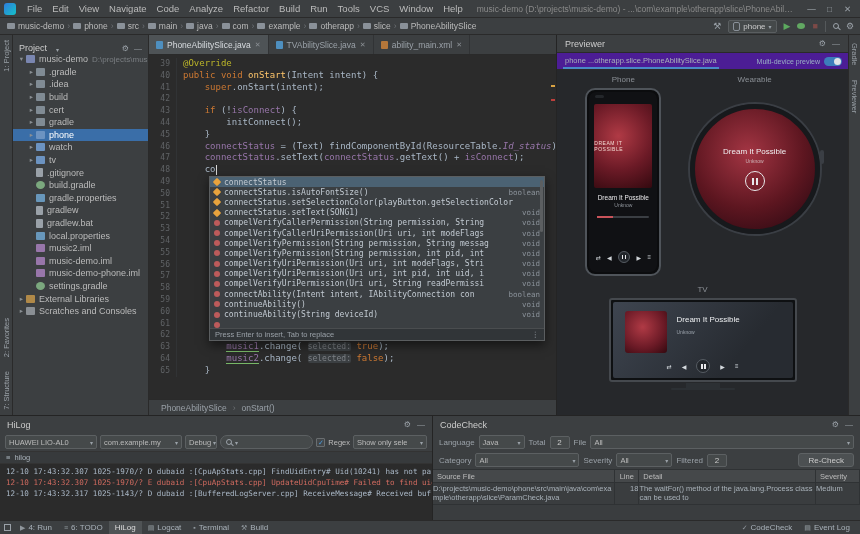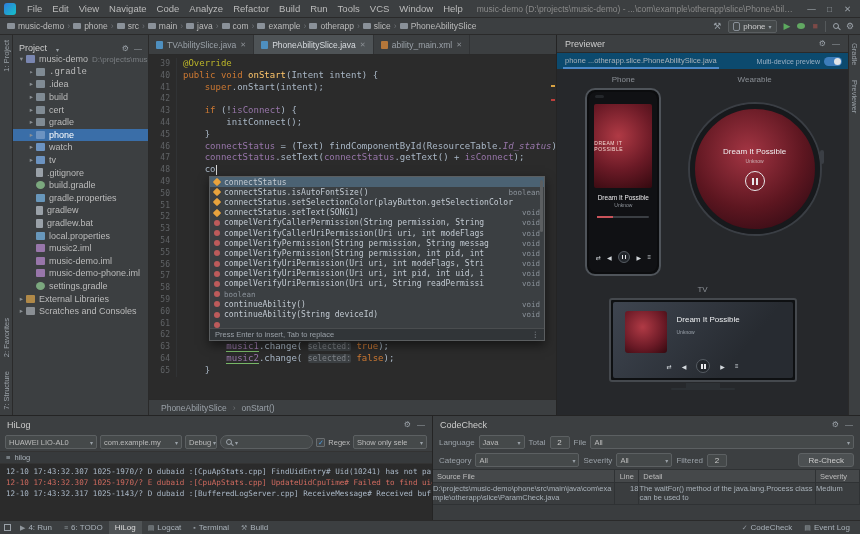--- a/index.html
+++ b/index.html
@@ -83,21 +83,21 @@
   .ci.method{background:#bc5b5b;border-radius:50%}
   .cname{white-space:nowrap;overflow:hidden;flex:1;color:#c2cad2}
   .ctype{color:#8a9199;font-size:7.5px}
   #cp-scroll{position:absolute;right:1px;top:3px;width:3px;height:52px;background:#5c5f61;border-radius:2px}
   #completion-footer{height:12px;background:#313538;color:#9aa1a8;font-size:7.5px;display:flex;align-items:center;justify-content:space-between;padding:0 5px;border-top:1px solid #4a4d4f;flex:0 0 12px}
   #ed-breadcrumb{height:16px;background:#3c3f41;border-top:1px solid #2a2a2a;display:flex;align-items:center;padding:0 12px;font-size:8.5px;color:#9aa1a8;gap:4px;flex:0 0 16px}
   
   #previewer{width:292px;background:#2d3033;border-left:1px solid #242424;display:flex;flex-direction:column;overflow:hidden}
   #pv-header{height:18px;display:flex;align-items:center;padding:0 8px;font-size:9px;color:#ccc;background:#3c3f41;border-bottom:1px solid #2a2a2a;flex:0 0 18px}
   #pv-header .sp{margin-left:auto;display:flex;gap:6px;color:#9aa1a8;font-size:8px}
-  #pv-tabrow{height:17px;display:flex;align-items:center;background:#0c4a6e;border-bottom:1px solid #2a2a2a;padding:0 6px;font-size:7.5px;color:#a9b2ba;flex:0 0 17px}
+  #pv-tabrow{height:17px;display:flex;align-items:center;background:#4c1d95;border-bottom:1px solid #2a2a2a;padding:0 6px;font-size:7.5px;color:#a9b2ba;flex:0 0 17px}
   .pv-tab{border-bottom:2px solid #4a88c7;height:100%;display:flex;align-items:center;padding:0 2px;white-space:nowrap;overflow:hidden;max-width:168px}
   #pv-toggle-wrap{margin-left:auto;display:flex;align-items:center;gap:4px;font-size:7px;color:#9ab0c4;white-space:nowrap}
   .toggle{width:18px;height:9px;border-radius:5px;background:#3d7dbb;position:relative;flex:0 0 18px}
   .toggle::after{content:'';position:absolute;right:1px;top:1px;width:7px;height:7px;border-radius:50%;background:#e0e4e7}
   #pv-body{flex:1;background:#26282b;display:flex;flex-direction:column;overflow:hidden}
   #pv-row{display:flex;width:100%;justify-content:space-evenly;margin-top:5px}
   .dev-col{display:flex;flex-direction:column;align-items:center}
   .dev-label{font-size:8px;color:#8b9096;margin-bottom:4px;text-align:center}
   .phone-frame{width:76px;height:188px;background:#0b0c0e;border:2px solid #4f545a;border-radius:10px;position:relative;overflow:hidden}
   .phone-screen{position:absolute;inset:2px;border-radius:7px;background:#101114;display:flex;flex-direction:column}
@@ -262,21 +262,21 @@
         <span>—</span>
       </span>
     </div>
     <div id="tree">
         <div class="trow" style="padding-left: 4px;">
           <span class="arrow">▾</span>
           <span class="ti project"></span>
           <span class="tl">music-demo</span>
           <span class="textra">D:\projects\music</span>
         </div>
-        <div class="trow" style="padding-left: 14px; font-family: Liberation Mono, monospace;">
+        <div class="trow" style="padding-left: 14px;">
           <span class="arrow">▸</span>
           <span class="ti folder"></span>
           <span class="tl">.gradle</span>
         </div>
         <div class="trow" style="padding-left: 14px;">
           <span class="arrow">▸</span>
           <span class="ti folder"></span>
           <span class="tl">.idea</span>
         </div>
         <div class="trow" style="padding-left: 14px;">
@@ -367,28 +367,28 @@
         <div class="trow" style="padding-left: 4px;">
           <span class="arrow">▸</span>
           <span class="ti scratch"></span>
           <span class="tl">Scratches and Consoles</span>
         </div>
       </div>
   </div>
 
   <div id="editor">
     <div id="tabs">
+        <div class="tab active">
+          <span class="fic"></span>
+          <span>PhoneAbilitySlice.java</span>
+          <span class="x">✕</span>
+        </div>
         <div class="tab">
           <span class="fic"></span>
           <span>TVAbilitySlice.java</span>
-          <span class="x">✕</span>
-        </div>
-        <div class="tab active">
-          <span class="fic"></span>
-          <span>PhoneAbilitySlice.java</span>
           <span class="x">✕</span>
         </div>
         <div class="tab">
           <span class="fic xml"></span>
           <span>ability_main.xml</span>
           <span class="x">✕</span>
         </div>
       </div>
     <div id="code-wrap">
       <div id="code-lines">
@@ -553,20 +553,21 @@
               <span class="cname">compelVerifyUriPermission(Uri uri, int pid, int uid, i</span>
               <span class="ctype">void</span>
             </div>
             <div class="crow">
               <span class="ci method"></span>
               <span class="cname">compelVerifyUriPermission(Uri uri, String readPermissi</span>
               <span class="ctype">void</span>
             </div>
             <div class="crow">
               <span class="ci method"></span>
+              <span class="cname">connectAbility(Intent intent, IAbilityConnection con</span>
               <span class="ctype">boolean</span>
             </div>
             <div class="crow">
               <span class="ci method"></span>
               <span class="cname">continueAbility()</span>
               <span class="ctype">void</span>
             </div>
             <div class="crow">
               <span class="ci method"></span>
               <span class="cname">continueAbility(String deviceId)</span>

